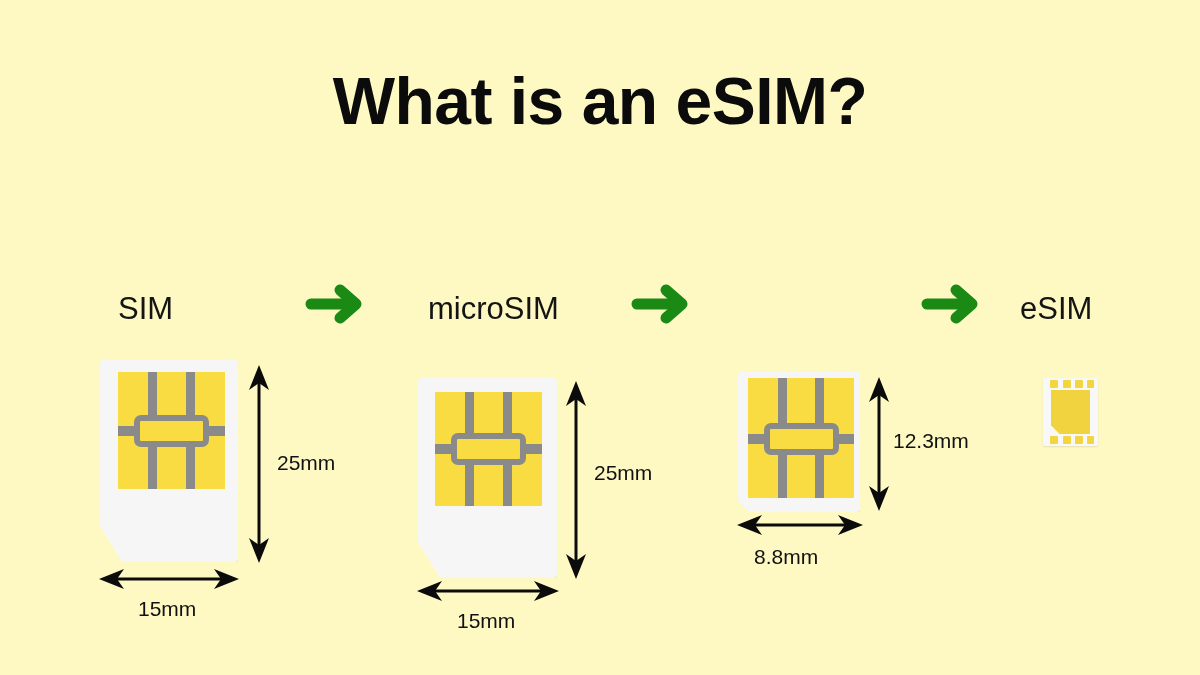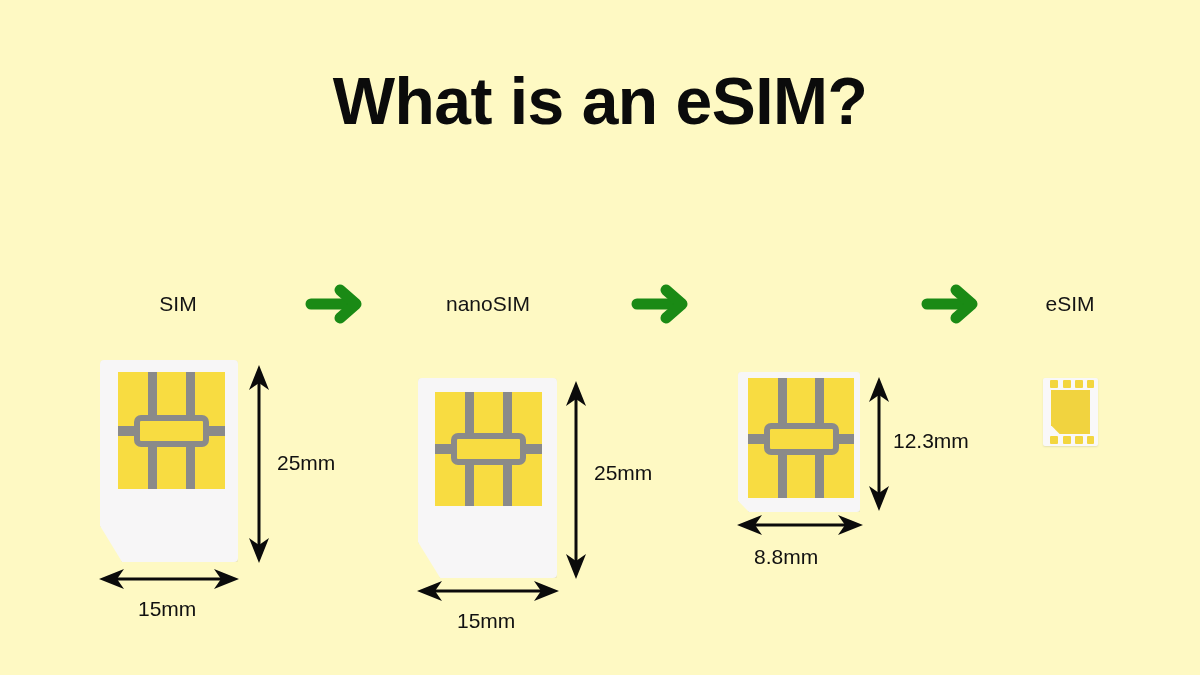--- a/index.html
+++ b/index.html
@@ -26,23 +26,23 @@
     width: 1200px;
     text-align: center;
     font-size: 66px;
     font-weight: bold;
     color: #0b0b0b;
     letter-spacing: -0.5px;
     line-height: 1;
   }
   .card-label {
     position: absolute;
-    font-size: 21px;
+    font-size: 31px;
     color: #141414;
-    text-align: center;
+    text-align: left;
     line-height: 1;
     white-space: nowrap;
   }
   .dim-label {
     position: absolute;
     font-size: 21px;
     color: #111111;
     line-height: 1;
     white-space: nowrap;
   }
@@ -142,21 +142,21 @@
   </svg>
   <div class="dim-label" style="left:138px; top:598px;">15mm</div>
 
   <svg class="flow-arrow" style="left:304px; top:283px;" width="62" height="42" viewBox="0 0 62 42">
     <g stroke="#1a8a15" stroke-width="11" fill="none" stroke-linecap="round" stroke-linejoin="round">
       <line x1="7" y1="21" x2="46" y2="21"></line>
       <polyline points="36,7 52,21 36,35"></polyline>
     </g>
   </svg>
 
-  <div class="card-label" style="left:428px; top:293px; width:120px;">nanoSIM</div>
+  <div class="card-label" style="left:428px; top:293px; width:120px;">microSIM</div>
 
   <div class="sim-card full" style="left:418px; top:378px; width:139px; height:200px;">
     <div class="chip" style="left:17px; top:14px; width:107px; height:114px;">
       <div class="vline" style="left:30px; width:9px;"></div>
       <div class="vline" style="left:68px; width:9px;"></div>
       <div class="hband" style="top:52px; height:10px;"></div>
       <div class="center-pad" style="left:16px; top:41px; width:75px; height:32px; border-width:6px; border-radius:7px;"></div>
     </div>
   </div>
 

